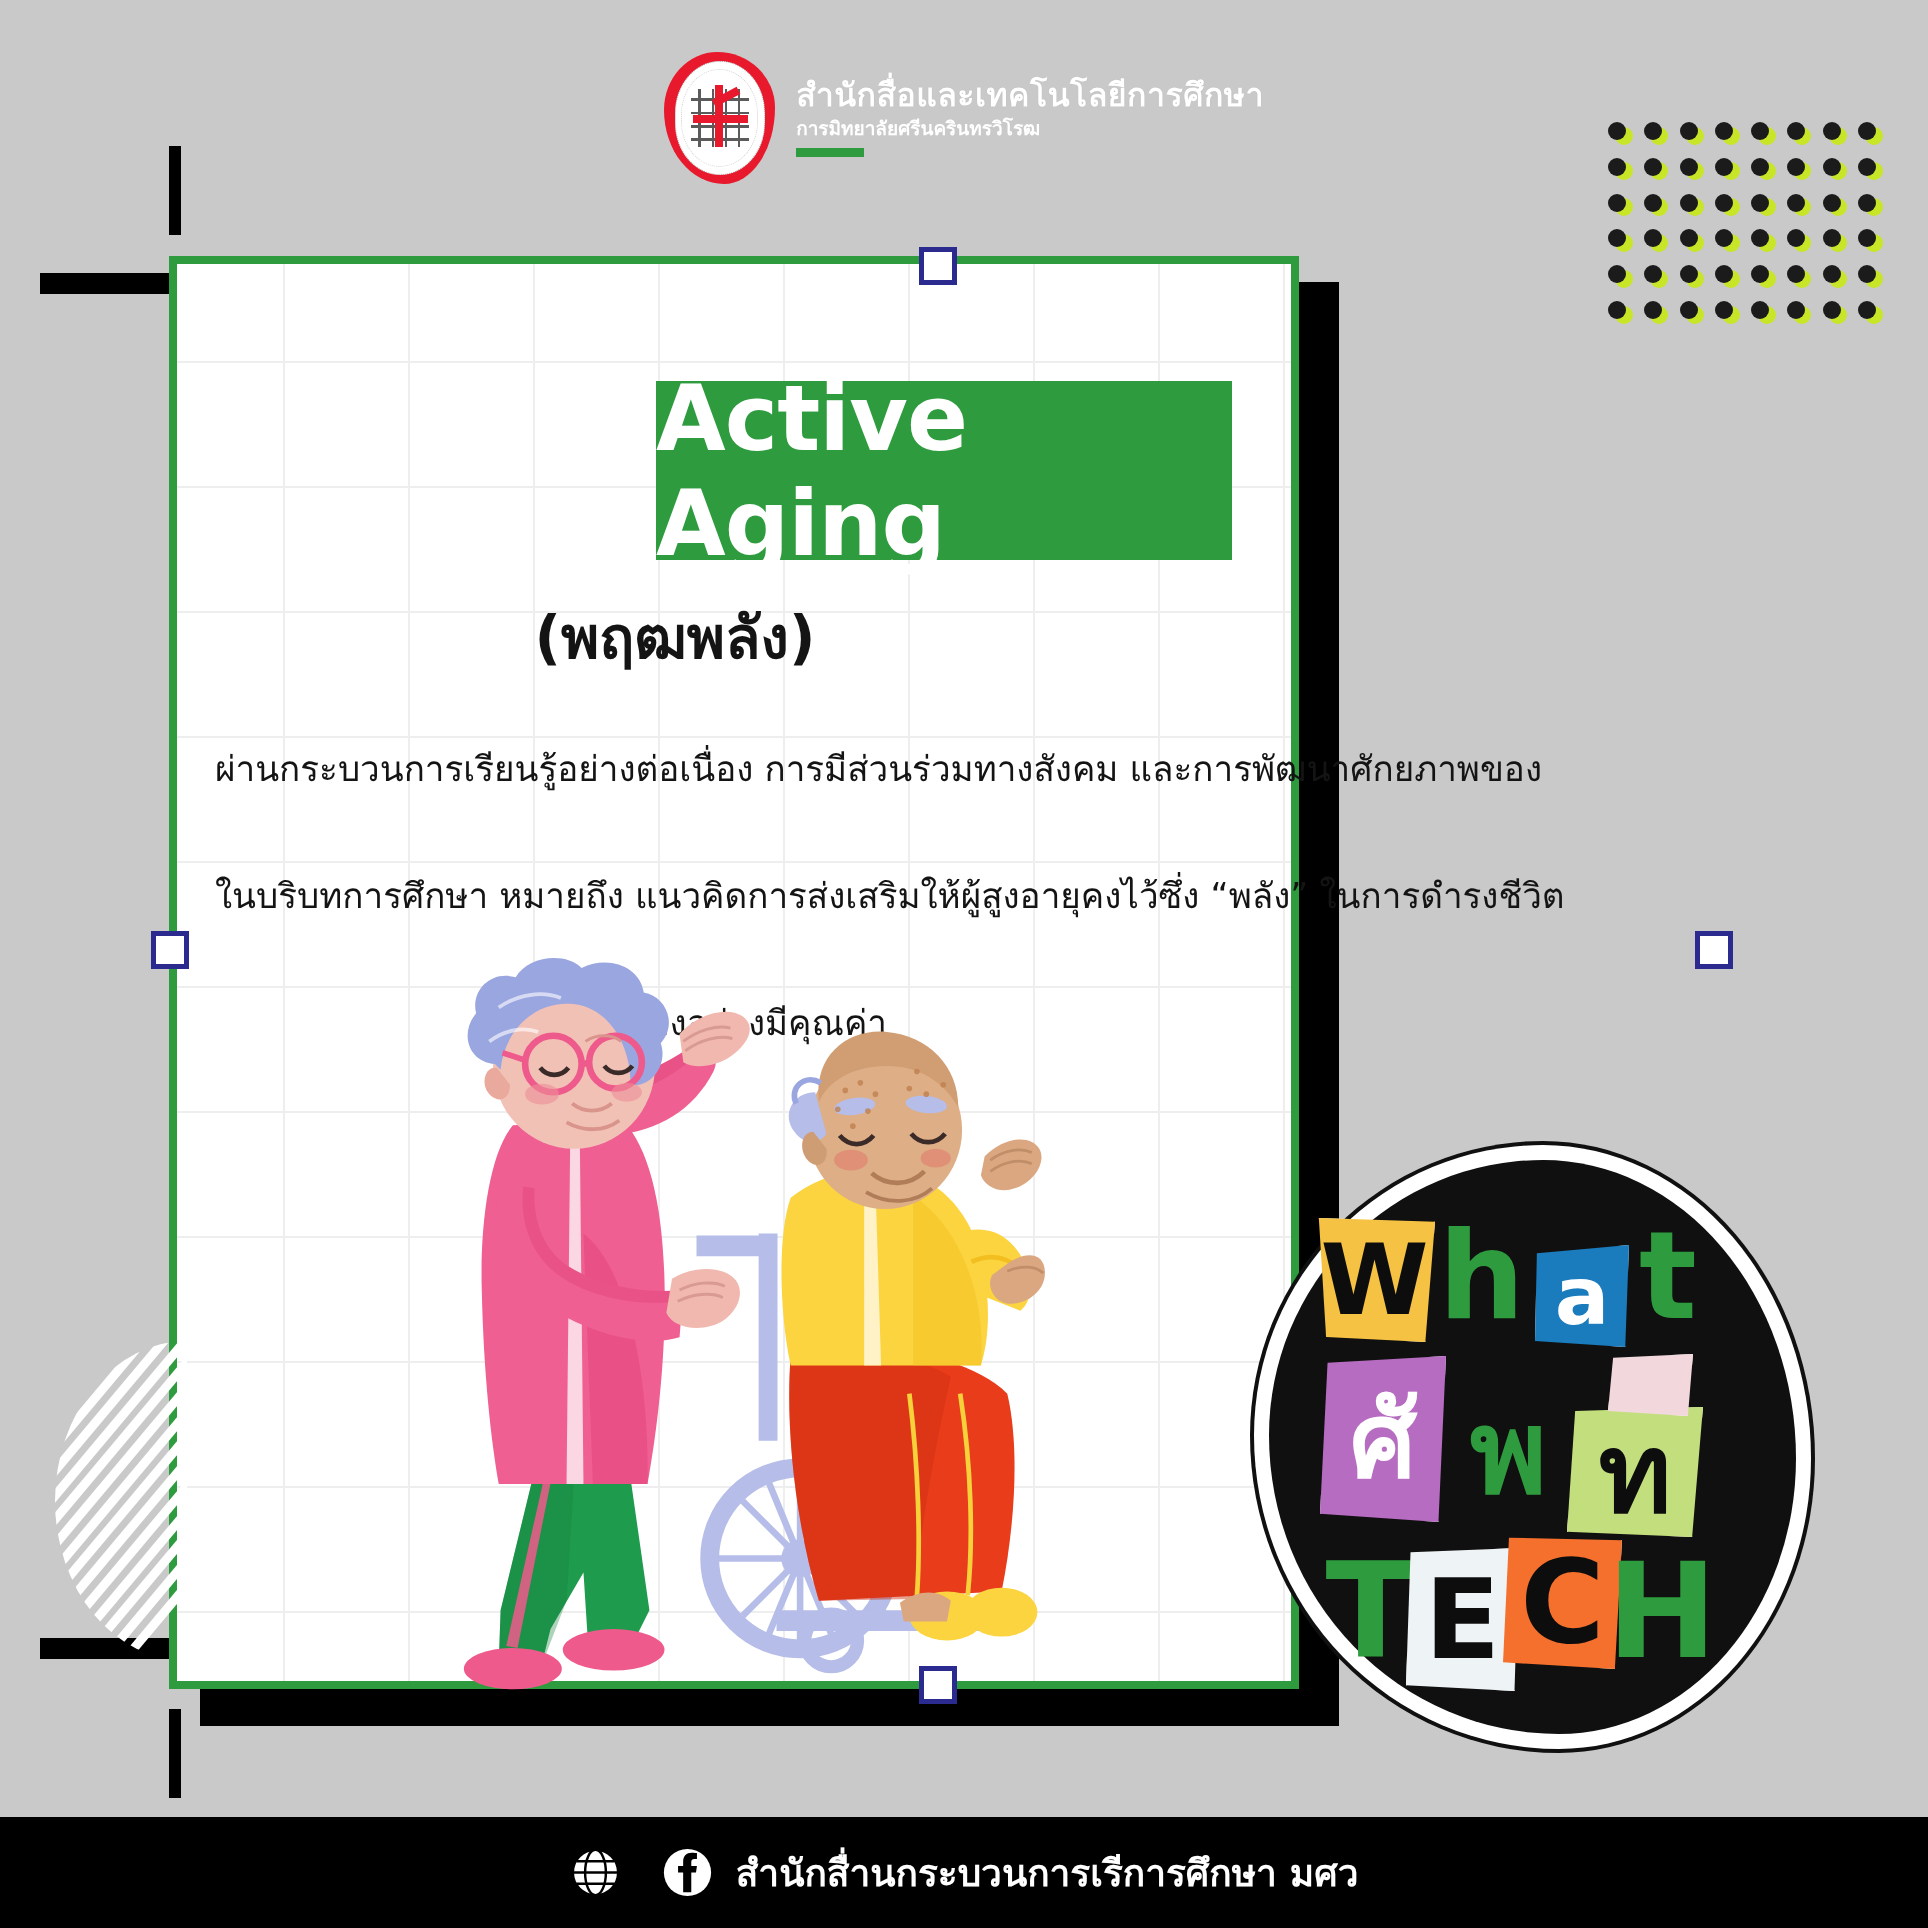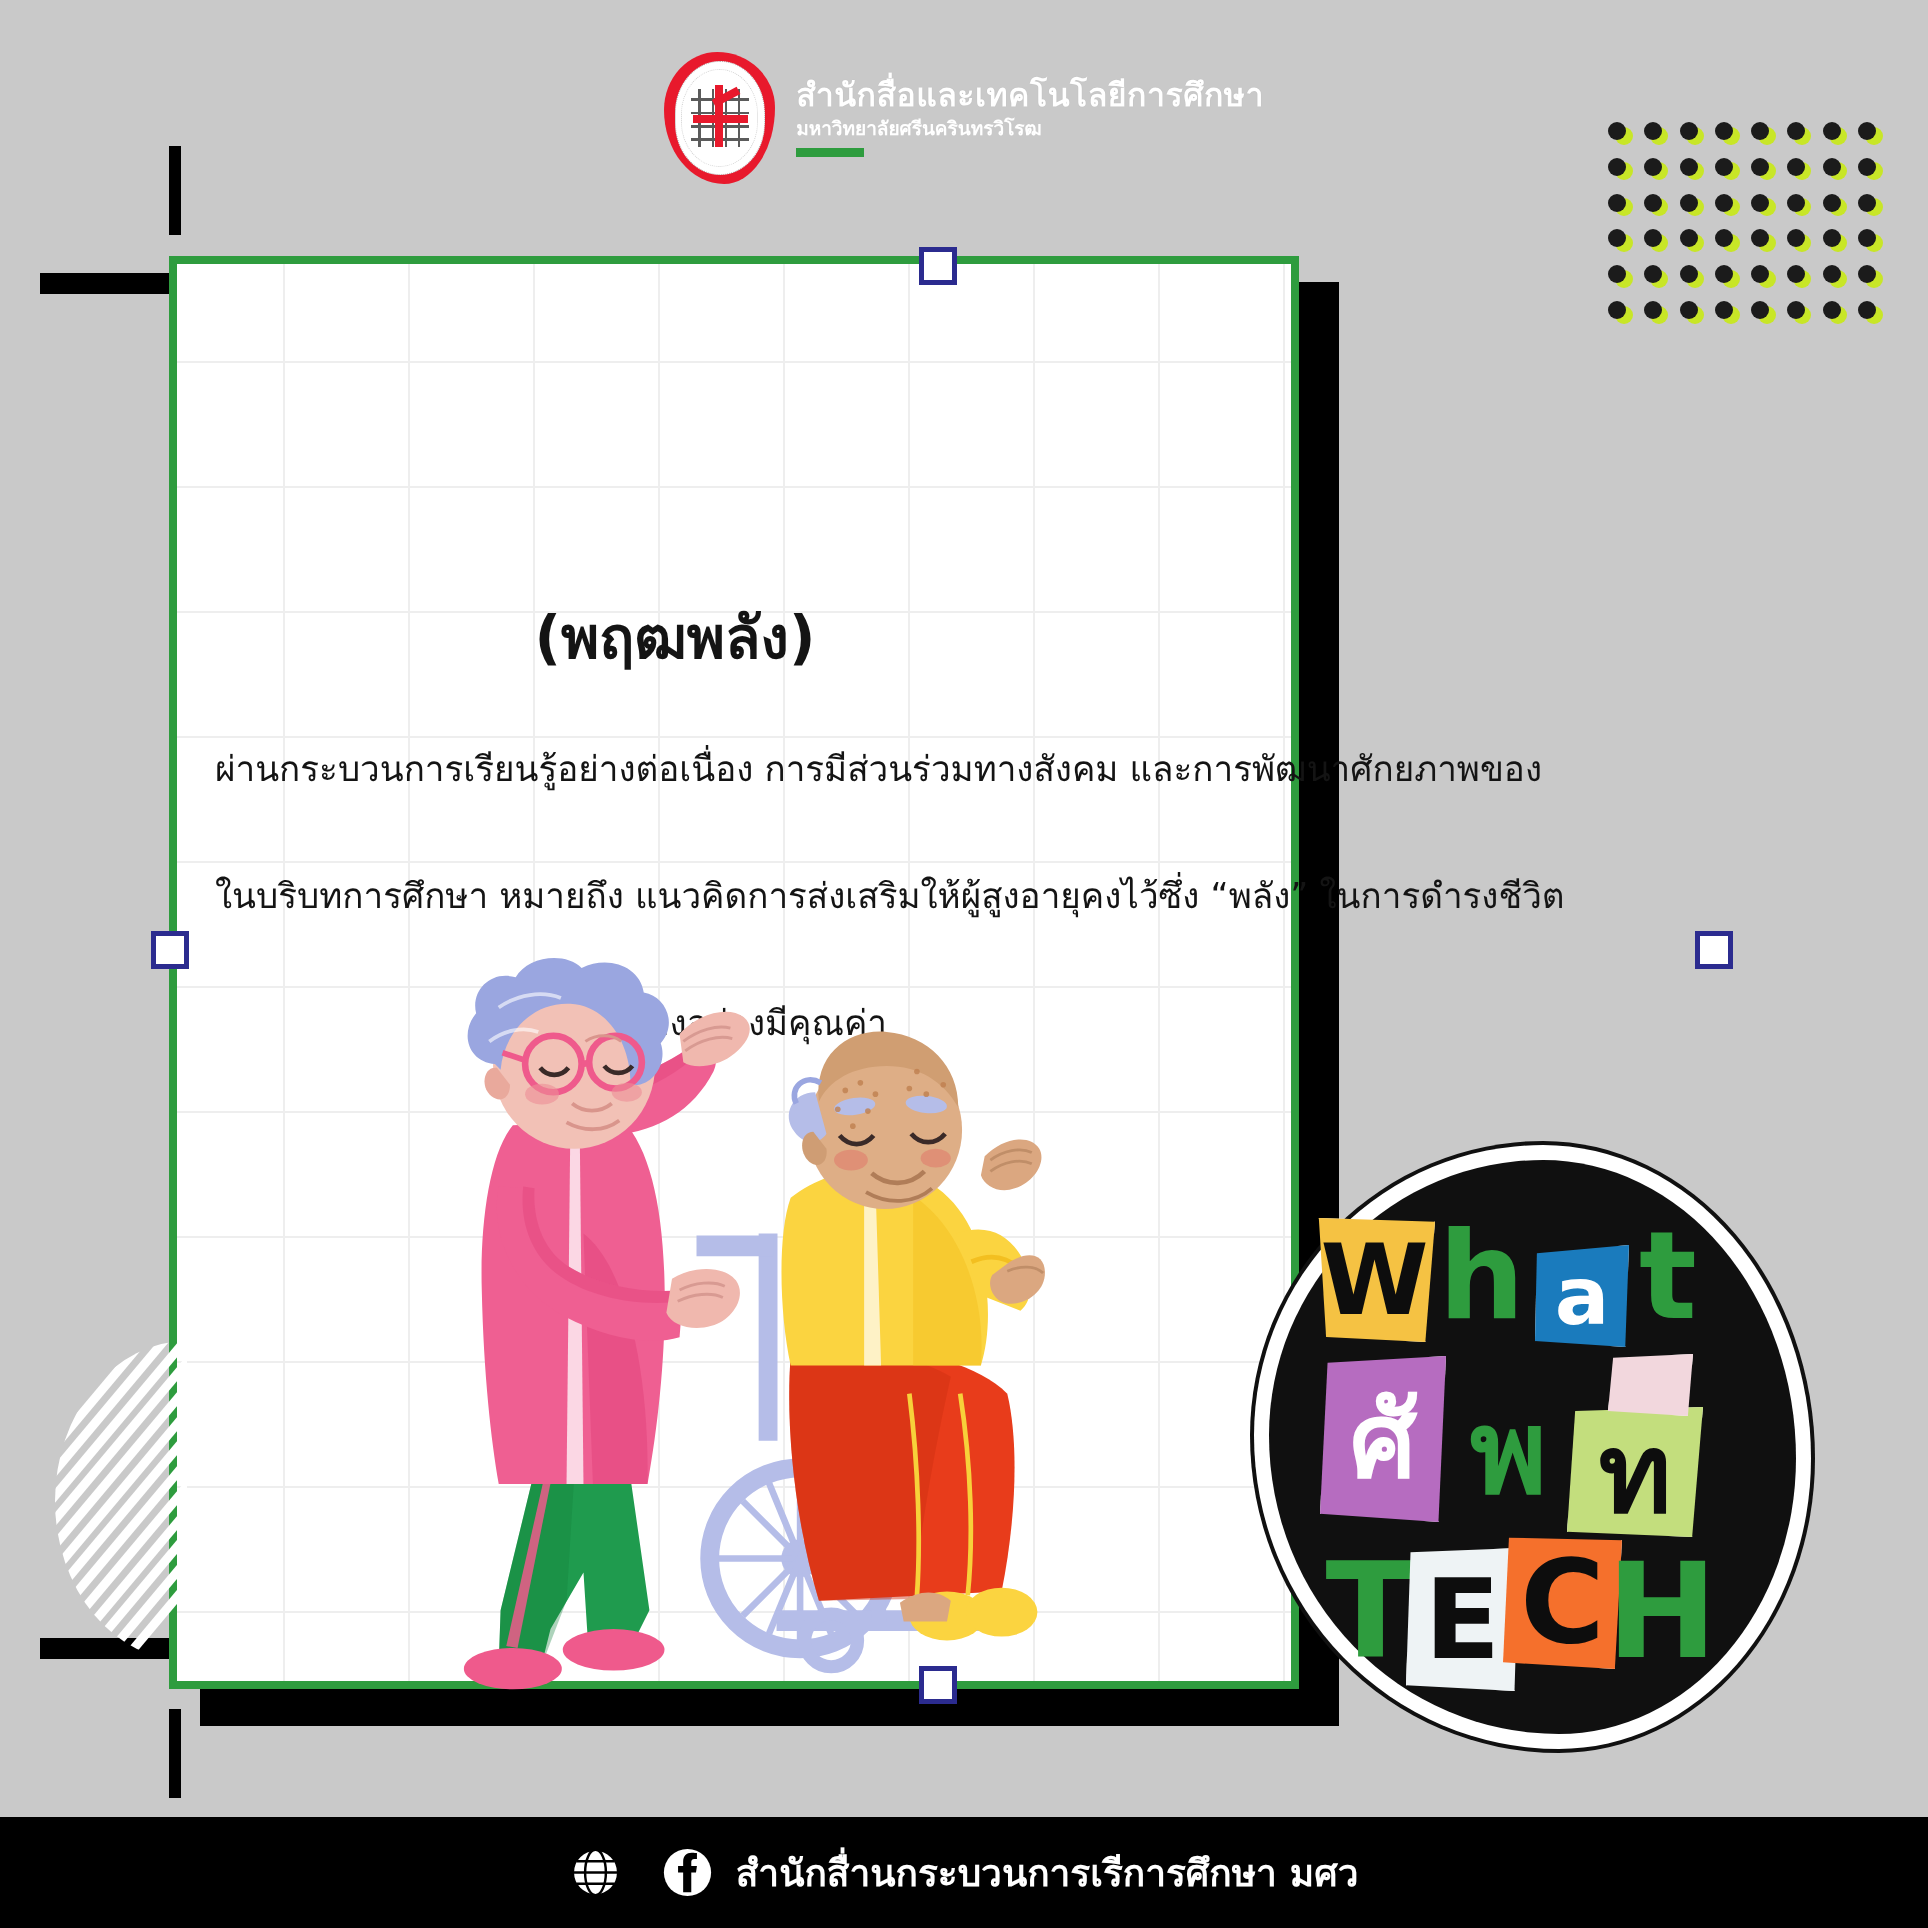--- a/index.html
+++ b/index.html
@@ -304,25 +304,28 @@
           <span style="top:36px;left:0;height:2.8px;width:58px;"></span>
           <span style="top:49px;left:0;height:2.8px;width:58px;"></span>
           <div class="red" style="left:24.5px;top:-3.8px;width:7.5px;height:62px;"></div>
           <div class="red" style="left:1.9px;top:26px;width:55px;height:7.5px;"></div>
           <div class="red" style="left:21px;top:3.8px;width:28px;height:7.5px;transform:rotate(-28deg);"></div>
         </div>
       </div>
     </div>
     <div class="brand">
       <div class="t1">สำนักสื่อและเทคโนโลยีการศึกษา</div>
-      <div class="t2">มหาวิทยาลัยศรีนครินทรวิโรฒ</div>
+      <div class="t2">การมิทยาลัยศรีนครินทรวิโรฒ</div>
       <div class="rule"></div>
     </div>
   </div>
 
+  <div class="titleband">
+    <h1>Active Aging</h1>
+  </div>
 
   <div class="subtitle">(พฤฒพลัง)</div>
 
   <div class="para">
     <div>ผ่านกระบวนการเรียนรู้อย่างต่อเนื่อง การมีส่วนร่วมทางสังคม และการพัฒนาศักยภาพของ</div>
     <div>ในบริบทการศึกษา หมายถึง แนวคิดการส่งเสริมให้ผู้สูงอายุคงไว้ซึ่ง “พลัง” ในการดำรงชีวิต</div>
     <div>ตนเองอย่างมีคุณค่า</div>
   </div>
 
   <div class="illus">

